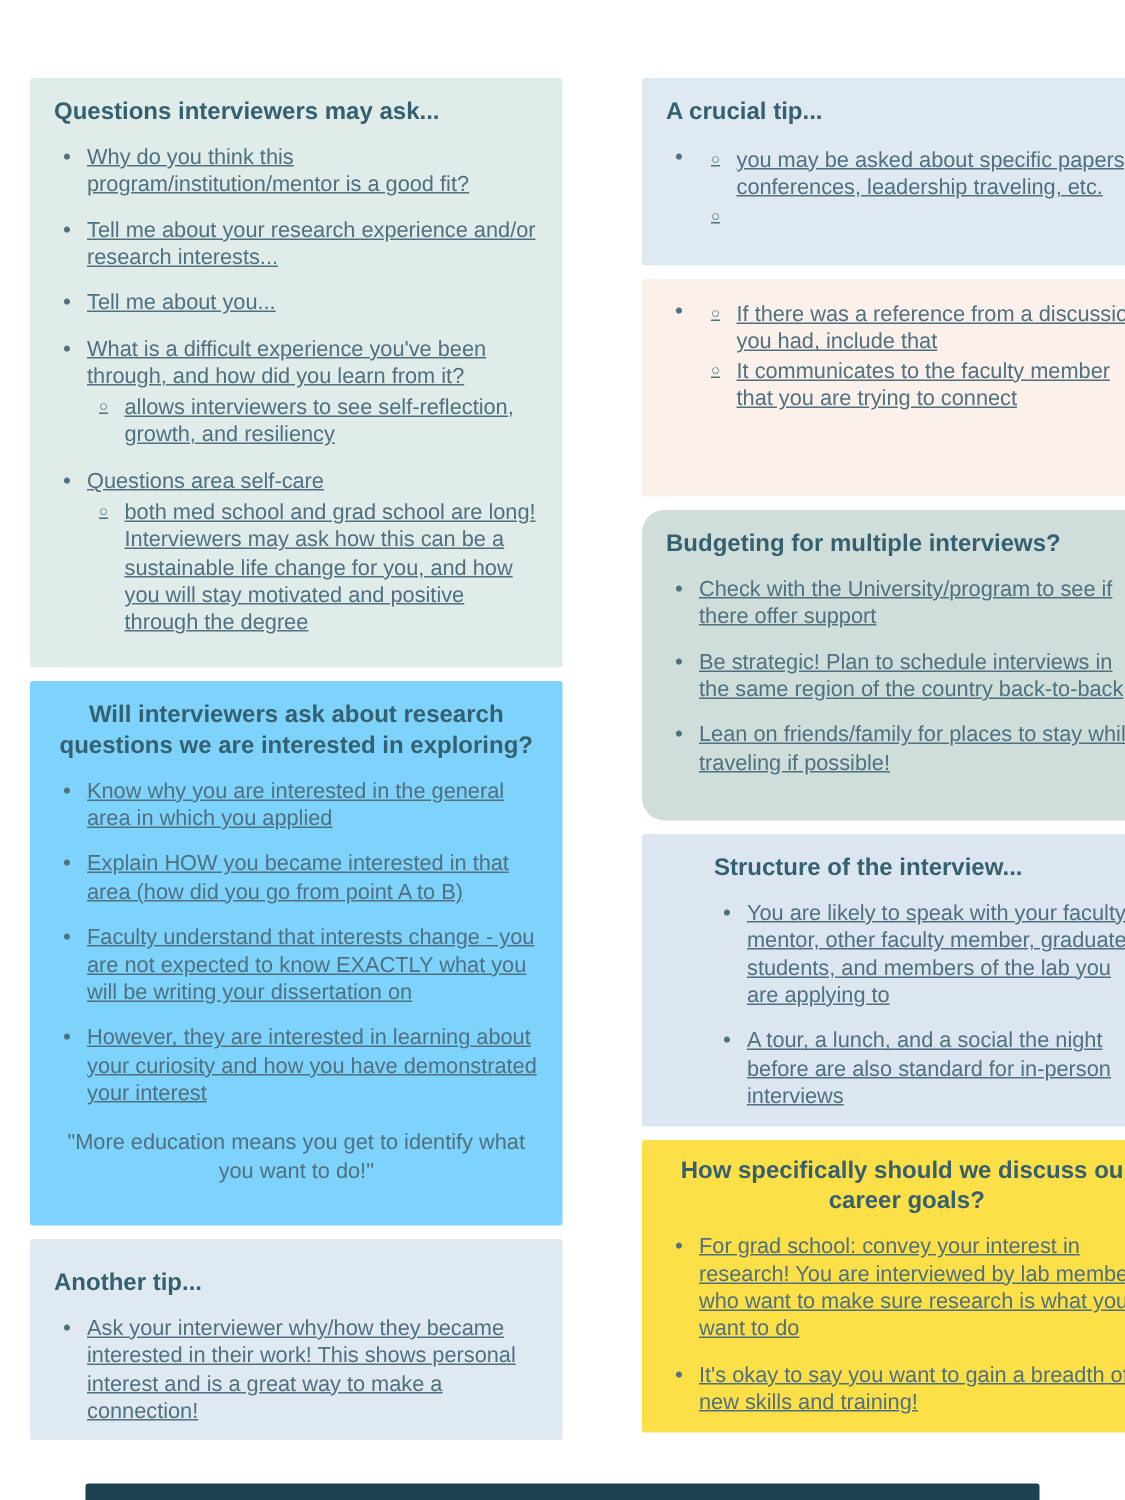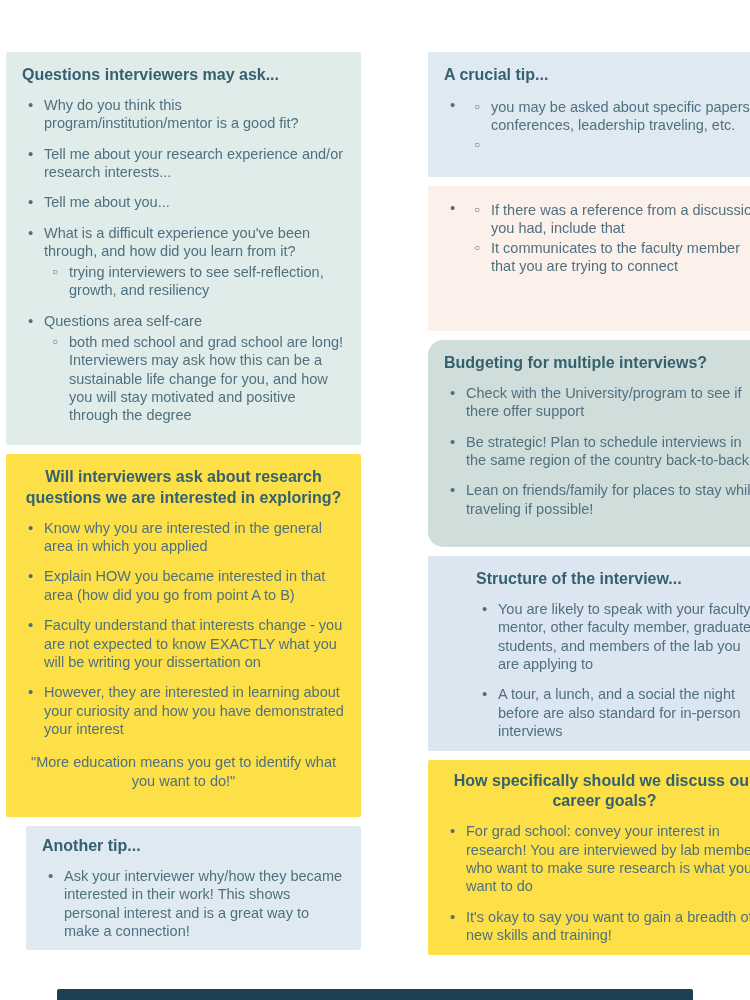--- a/index.html
+++ b/index.html
@@ -2,47 +2,47 @@
 <html style="--page_bg: #ffffff; --heading: #35606f; --body: #50707f; --footer_bar: #1d4053;"><head>
 <meta charset="utf-8">
 <style>
   html,body{margin:0;padding:0;}
   body{
     width:750px;height:1000px;position:relative;overflow:hidden;
     background:var(--page_bg,#ffffff);
     font-family:"Liberation Sans","DejaVu Sans",sans-serif;
   }
   .col{position:absolute;top:52px;display:flex;flex-direction:column;}
-  .col-left{left:6px;width:355px;}
+  .col-left{left:20px;width:355px;}
   .col-right{left:391px;width:353px;margin-left:37px;}
   .card{
     border-radius:2px;margin-bottom:9px;box-sizing:border-box;
     padding:13px 16px 10px 16px;overflow:hidden;
   }
   .col-left .card:nth-of-type(1){min-height:393px;}
   .col-left .card:nth-of-type(2){min-height:363px;}
-  .col-left .card:nth-of-type(3){min-height:107px;padding-top:10px;margin-left:20px;}
+  .col-left .card:nth-of-type(3){min-height:107px;padding-top:20px;}
   .col-right .card:nth-of-type(1){min-height:125px;}
   .col-right .card:nth-of-type(2){min-height:145px;}
   .col-right .card:nth-of-type(3){min-height:207px;}
   .col-right .card:nth-of-type(4){min-height:180px;}
   .col-right .card:nth-of-type(5){min-height:188px;padding-top:11px;}
   .card-title{
     margin:0 0 10px 0;font-size:16px;font-weight:bold;
     color:var(--heading,#35606f);line-height:1.3;
   }
   .card-title.center{text-align:center;}
   ul.bullets{list-style:none;margin:0;padding:0 0 0 6px;}
   ul.bullets > li{
     display:flex;align-items:flex-start;margin-bottom:12px;
     color:var(--body,#50707f);font-size:14.5px;line-height:1.27;
   }
   ul.bullets > li:last-child{margin-bottom:0;}
   .dot{flex:0 0 16px;font-size:15px;line-height:1.2;color:var(--body,#50707f);}
-  .bullet-body{flex:1;}
+  .bullet-body{flex:1;text-decoration:underline;}
   ul.subs{list-style:none;margin:2px 0 0 0;padding:0 0 0 8px;}
   ul.subs > li{
     display:flex;align-items:flex-start;margin-bottom:1px;
     color:var(--body,#50707f);font-size:14.5px;line-height:1.27;
   }
   .ring{flex:0 0 17px;font-size:10px;line-height:1.8;color:var(--body,#50707f);}
   .quote{
     margin:14px 0 0 0;text-align:center;color:var(--body,#50707f);
     font-size:14.5px;line-height:1.3;
   }
@@ -77,40 +77,40 @@
               <div>Tell me about you...</div>
             </div>
           </li>
           <li>
             <span class="dot">•</span>
             <div class="bullet-body">
               <div>What is a difficult experience you've been through, and how did you learn from it?</div>
               <ul class="subs">
                 <li>
                   <span class="ring">○</span>
-                  <div>trying interviewers to see self-reflection, growth, and resiliency</div>
+                  <div>allows interviewers to see self-reflection, growth, and resiliency</div>
                 </li>
               </ul>
             </div>
           </li>
           <li>
             <span class="dot">•</span>
             <div class="bullet-body">
               <div>Questions area self-care</div>
               <ul class="subs">
                 <li>
                   <span class="ring">○</span>
                   <div>both med school and grad school are long! Interviewers may ask how this can be a sustainable life change for you, and how you will stay motivated and positive through the degree</div>
                 </li>
               </ul>
             </div>
           </li>
         </ul>
       </section>
-      <section class="card" style="background: #fde047;">
+      <section class="card" style="background: #7dd3fc;">
         <h2 class="card-title center">Will interviewers ask about research questions we are interested in exploring?</h2>
         <ul class="bullets">
           <li>
             <span class="dot">•</span>
             <div class="bullet-body">
               <div>Know why you are interested in the general area in which you applied</div>
             </div>
           </li>
           <li>
             <span class="dot">•</span>

